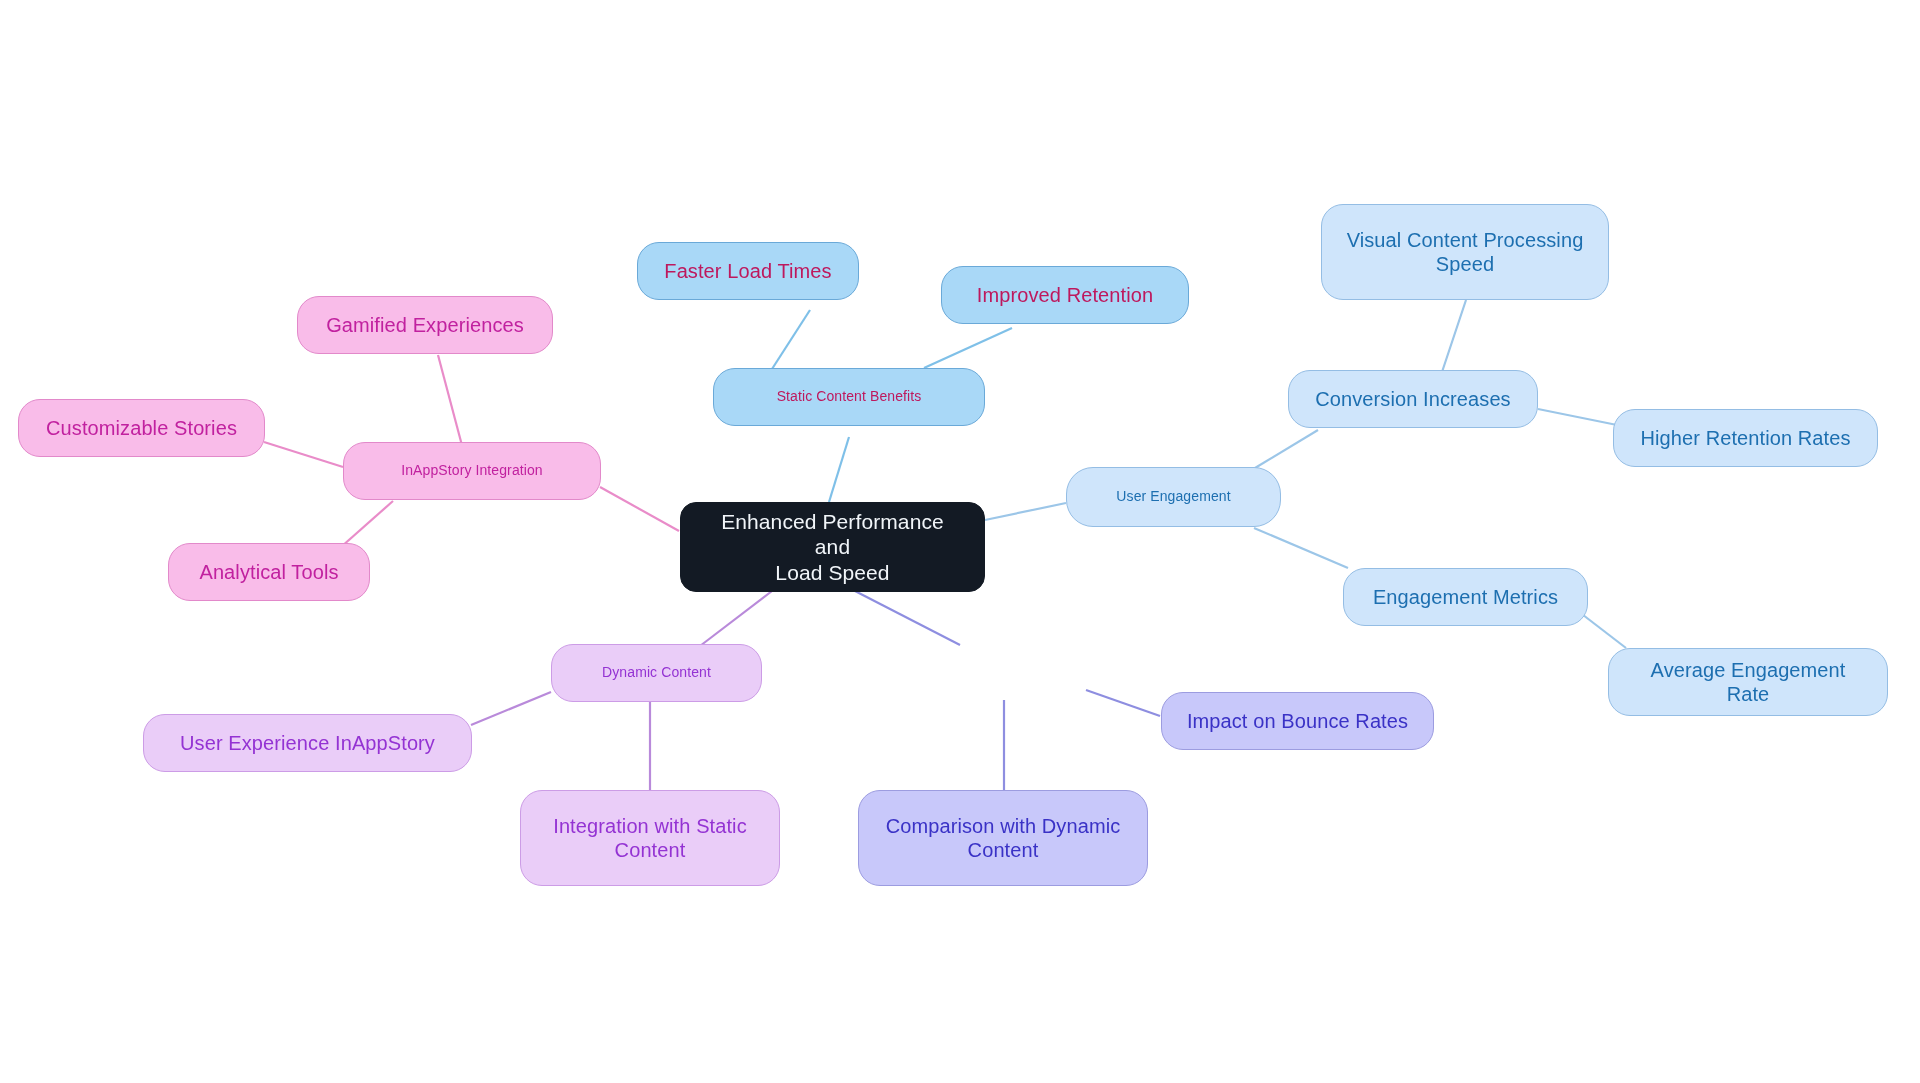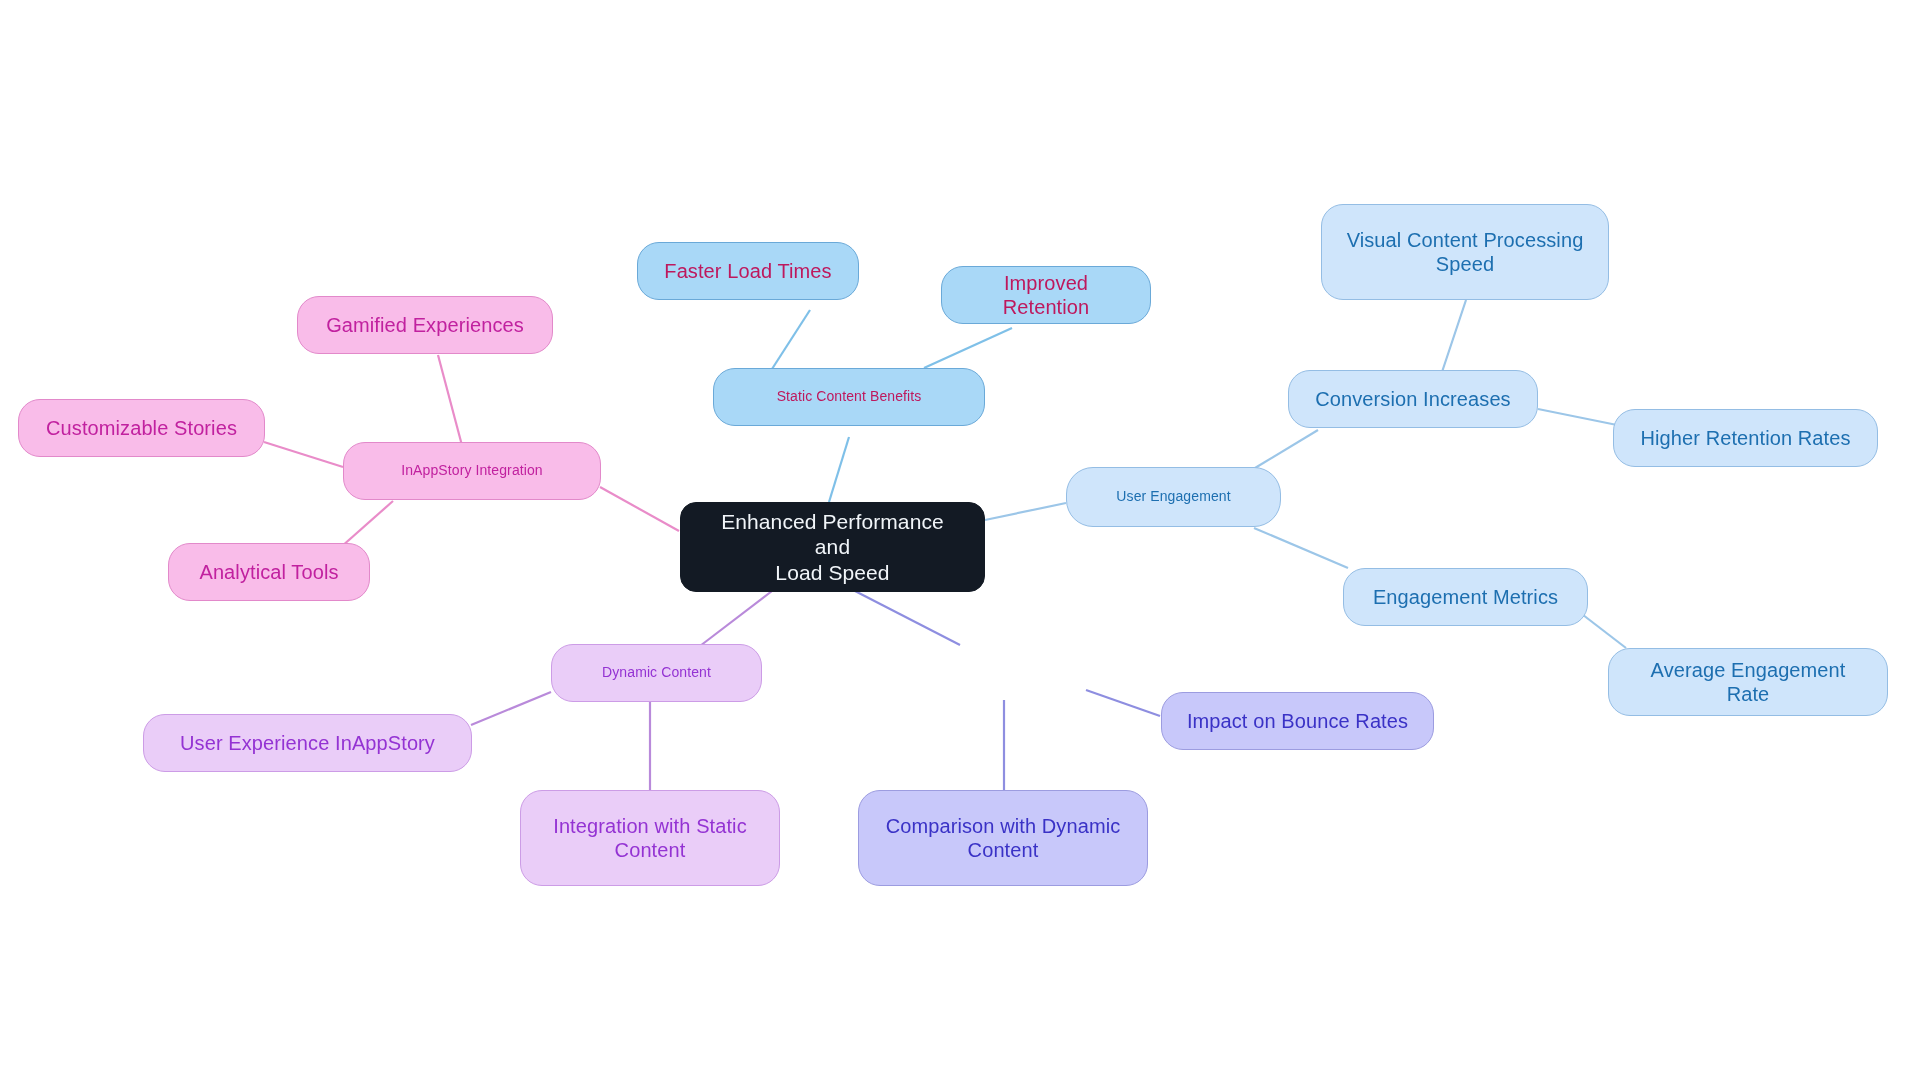--- a/index.html
+++ b/index.html
@@ -92,21 +92,21 @@
     <path d="M 1004 700 L 1004 790" stroke="#8e8ee0" stroke-width="2.2" fill="none"></path>
   </svg>
 
   <div class="node root" style="left:680px; top:502px; width:305px; height:90px;">Enhanced Performance and
 Load Speed</div>
 
   <div class="node lvl1 c-blue" style="left:713px; top:368px; width:272px; height:58px;">Static Content Benefits</div>
 
   <div class="node lvl2 c-blue" style="left:637px; top:242px; width:222px; height:58px;">Faster Load Times</div>
 
-  <div class="node lvl2 c-blue" style="left:941px; top:266px; width:210px; height:58px;">Improved Retention</div>
+  <div class="node lvl2 c-blue" style="left:941px; top:266px; width:248px; height:58px;">Improved Retention</div>
 
   <div class="node lvl1 c-blue-light" style="left:1066px; top:467px; width:215px; height:60px;border-radius:27px;">User Engagement</div>
 
   <div class="node lvl2 c-blue-light" style="left:1288px; top:370px; width:250px; height:58px;">Conversion Increases</div>
 
   <div class="node lvl3 c-blue-light" style="left:1321px; top:204px; width:288px; height:96px;">Visual Content Processing
 Speed</div>
 
   <div class="node lvl3 c-blue-light" style="left:1613px; top:409px; width:265px; height:58px;">Higher Retention Rates</div>
 

